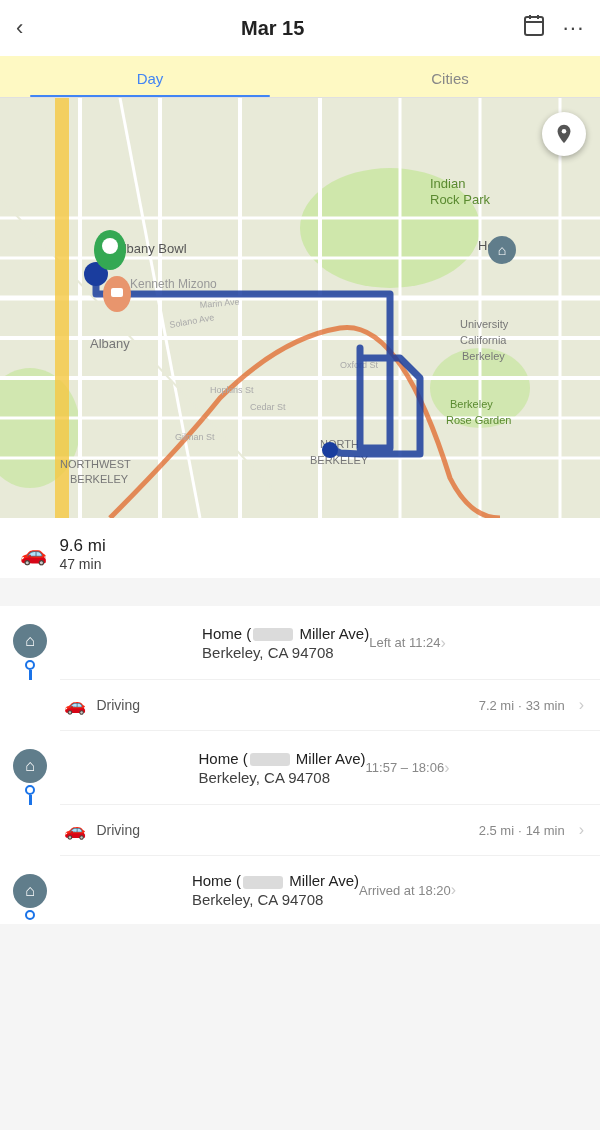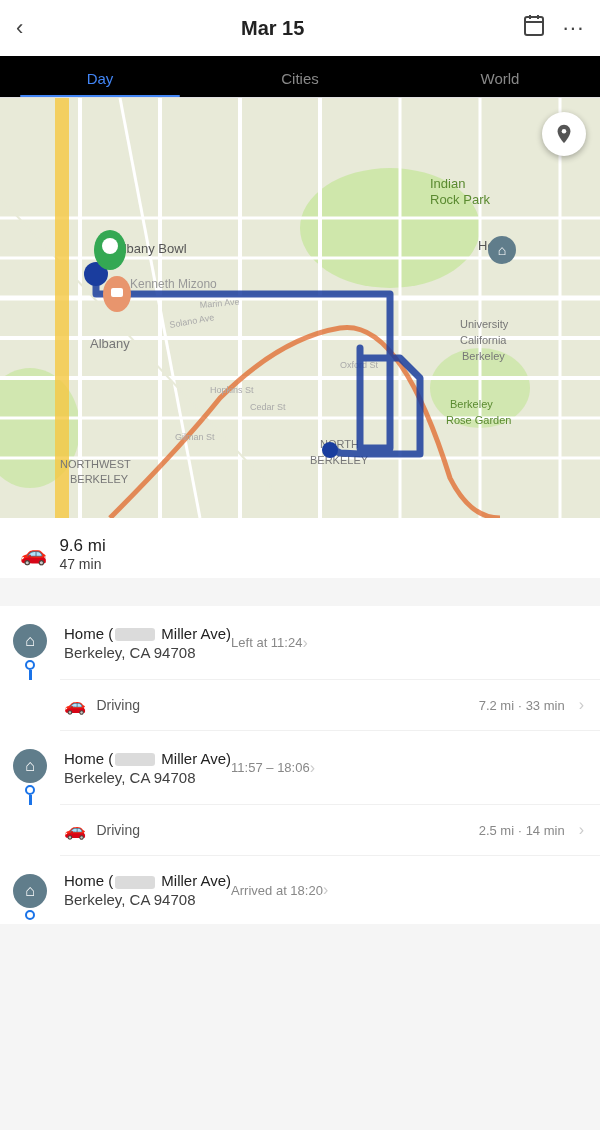--- a/index.html
+++ b/index.html
@@ -32,21 +32,21 @@
     }
     .header-icon {
       font-size: 22px;
       color: #444;
       cursor: pointer;
     }
 
     
     .tabs {
       display: flex;
-      background: #000000;
+      background: #fef9c3;
       border-bottom: 1px solid #e0e0e0;
     }
     .tab {
       flex: 1;
       text-align: center;
       padding: 14px 0 10px;
       font-size: 15px;
       color: #888;
       cursor: pointer;
       position: relative;
@@ -176,21 +176,21 @@
       min-height: 10px;
     }
 
     
     .timeline-content {
       flex: 1;
       padding: 16px 16px 16px 4px;
       border-bottom: 1px solid #f0f0f0;
       display: flex;
       align-items: center;
-      justify-content: flex-start;
+      justify-content: center;
     }
     .timeline-content-left {
       display: flex;
       flex-direction: column;
       gap: 2px;
     }
     .timeline-place-name {
       font-size: 15px;
       font-weight: 500;
       color: #222;
@@ -292,23 +292,20 @@
     <span class="header-icon">···</span>
   </div>
 </div>
 
 <div class="tabs">
   <div class="tab active">
     <span>Day</span>
   </div>
   <div class="tab">
     <span>Cities</span>
-  </div>
-  <div class="tab">
-    <span>World</span>
   </div>
 </div>
 
 <div class="map-container">
   <svg class="map-svg" viewBox="0 0 600 420" xmlns="http://www.w3.org/2000/svg">
 
     <rect width="600" height="420" fill="#e8ead8"></rect>
 
     <ellipse cx="390" cy="130" rx="90" ry="60" fill="#c8e6a0" opacity="0.8"></ellipse>
     <ellipse cx="480" cy="290" rx="50" ry="40" fill="#c8e6a0" opacity="0.7"></ellipse>

